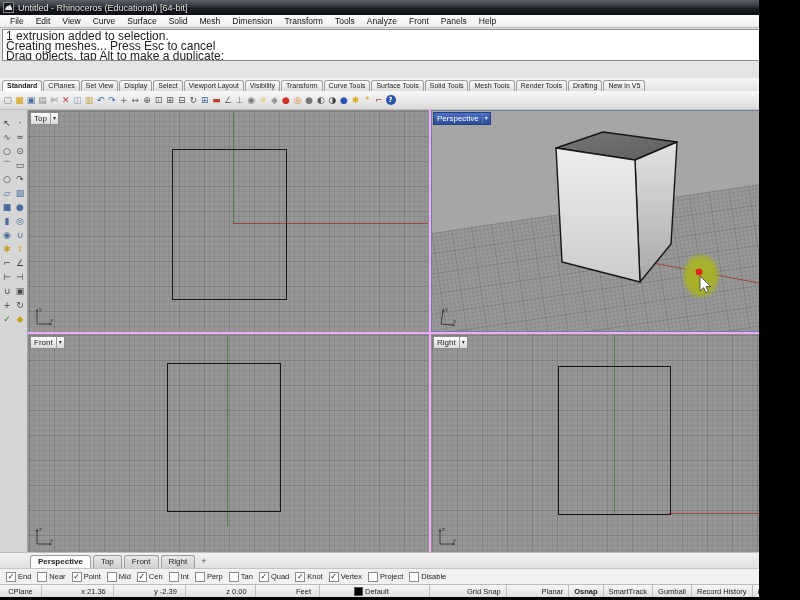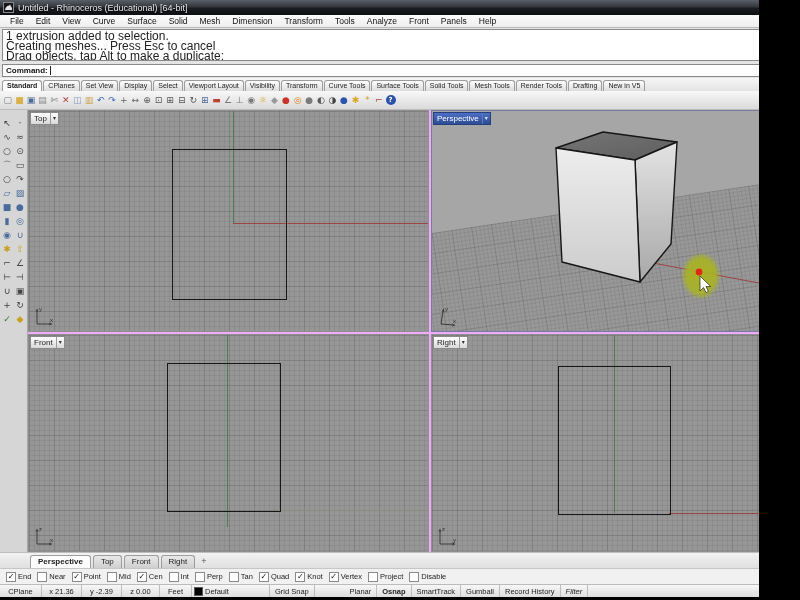--- a/index.html
+++ b/index.html
@@ -109,21 +109,21 @@
     padding-left:6px;box-sizing:border-box;}
   .osnap-item{display:flex;align-items:center;gap:2px;}
   .cb{width:8px;height:8px;border:1px solid #8a8a8a;background:#fff;display:flex;
     align-items:center;justify-content:center;font-size:8px;line-height:8px;color:#111;}
   .osnap-item.checked .cb::after{content:"✓";}
   .osnap-lbl{font-size:7.5px;color:#222;}
 
   
   .statusbar{position:absolute;left:0;top:584px;width:800px;height:13px;
     background:linear-gradient(#f7f7f7,#dedede);border-top:1px solid #bbb;
-    display:flex;align-items:flex-end;box-sizing:border-box;font-size:7.5px;color:#222;}
+    display:flex;align-items:flex-end;box-sizing:border-box;font-size:7.5px;color:#222;gap:32px;}
   .sb-seg{height:100%;display:flex;align-items:center;justify-content:center;
     border-right:1px solid #bdbdbd;box-sizing:border-box;white-space:nowrap;padding:0 2px;}
   .sb-toggle.active{font-weight:bold;}
   .layer-chip{display:flex;align-items:center;gap:2px;}
   .layer-swatch{width:7px;height:7px;background:#000;border:1px solid #555;}
   .sb-tol{flex:1;justify-content:flex-start;border-right:none;padding-left:4px;}
 
   .bottomband{position:absolute;left:0;top:597px;width:800px;height:3px;background:#000;}
 </style>
 </head>
@@ -157,24 +157,20 @@
       <span class="menu-item">Help</span>
     </div>
 
   <div class="cmdarea">
     <div class="cmd-history">
 
     <div class="cmd-line-text">1 extrusion added to selection.</div>
         <div class="cmd-line-text">Creating meshes... Press Esc to cancel</div>
         <div class="cmd-line-text">Drag objects, tap Alt to make a duplicate:</div>
       </div>
-    <div class="cmd-prompt-row">
-      <span class="cmd-prompt-label">Command:</span>
-      <span class="cmd-caret"></span>
-    </div>
   </div>
 
   <div class="tabsrow">
 
   <span class="tb-tab active">Standard</span>
       <span class="tb-tab">CPlanes</span>
       <span class="tb-tab">Set View</span>
       <span class="tb-tab">Display</span>
       <span class="tb-tab">Select</span>
       <span class="tb-tab">Viewport Layout</span>

